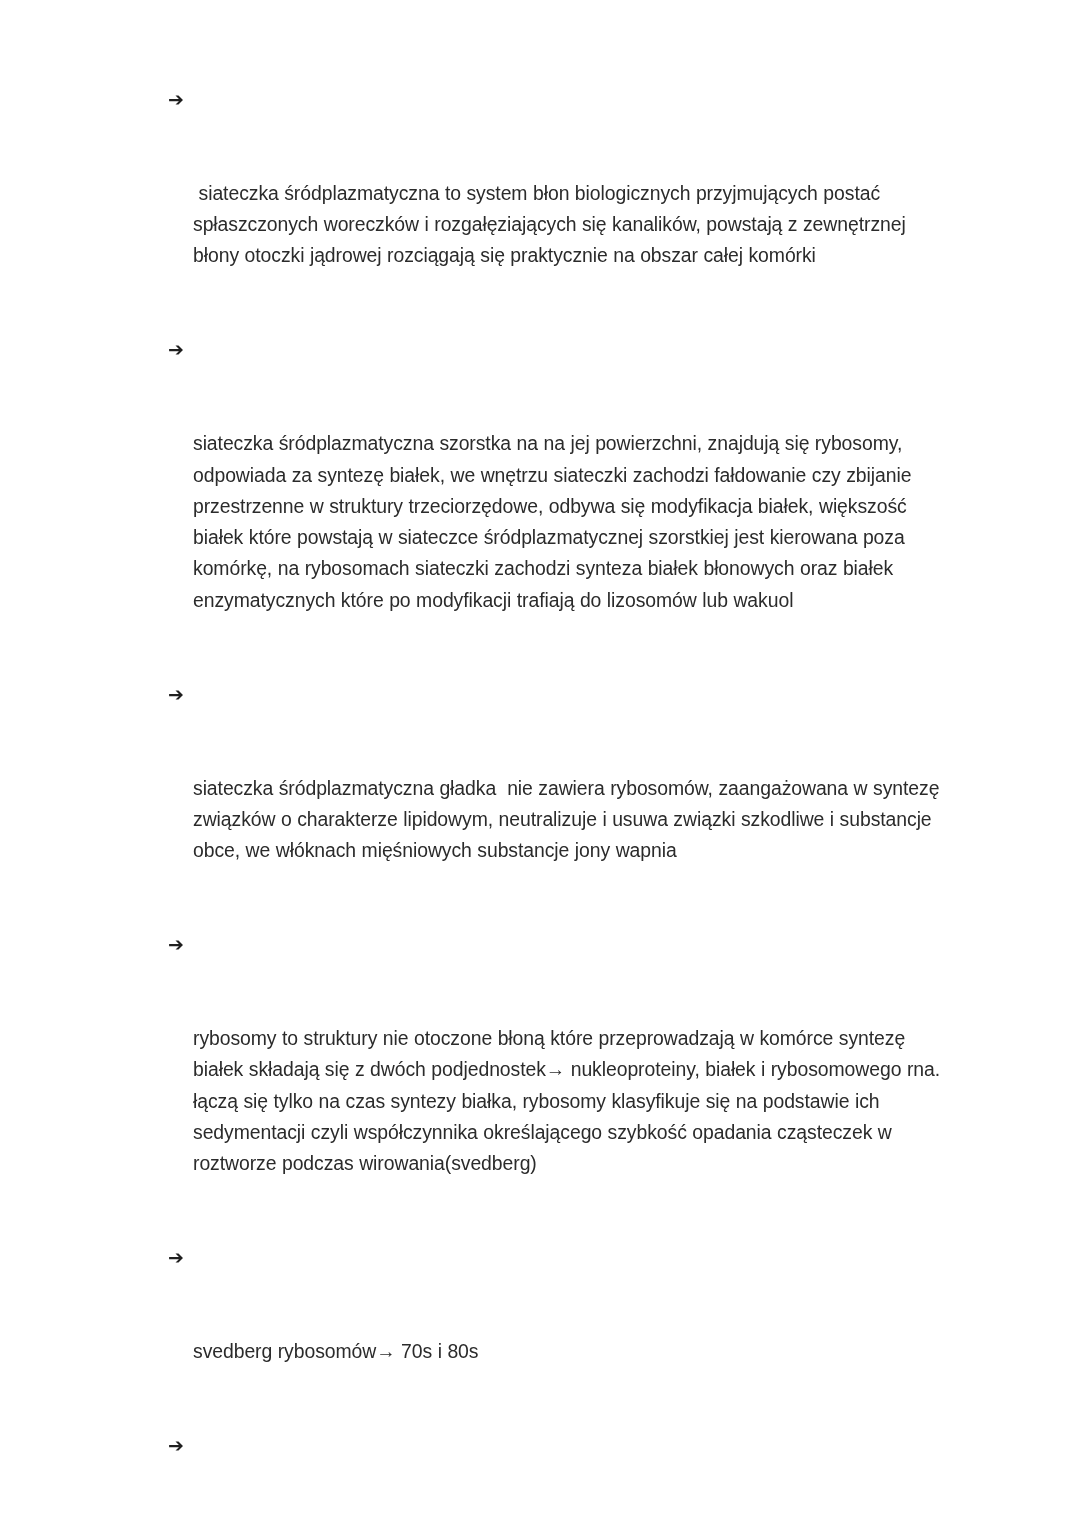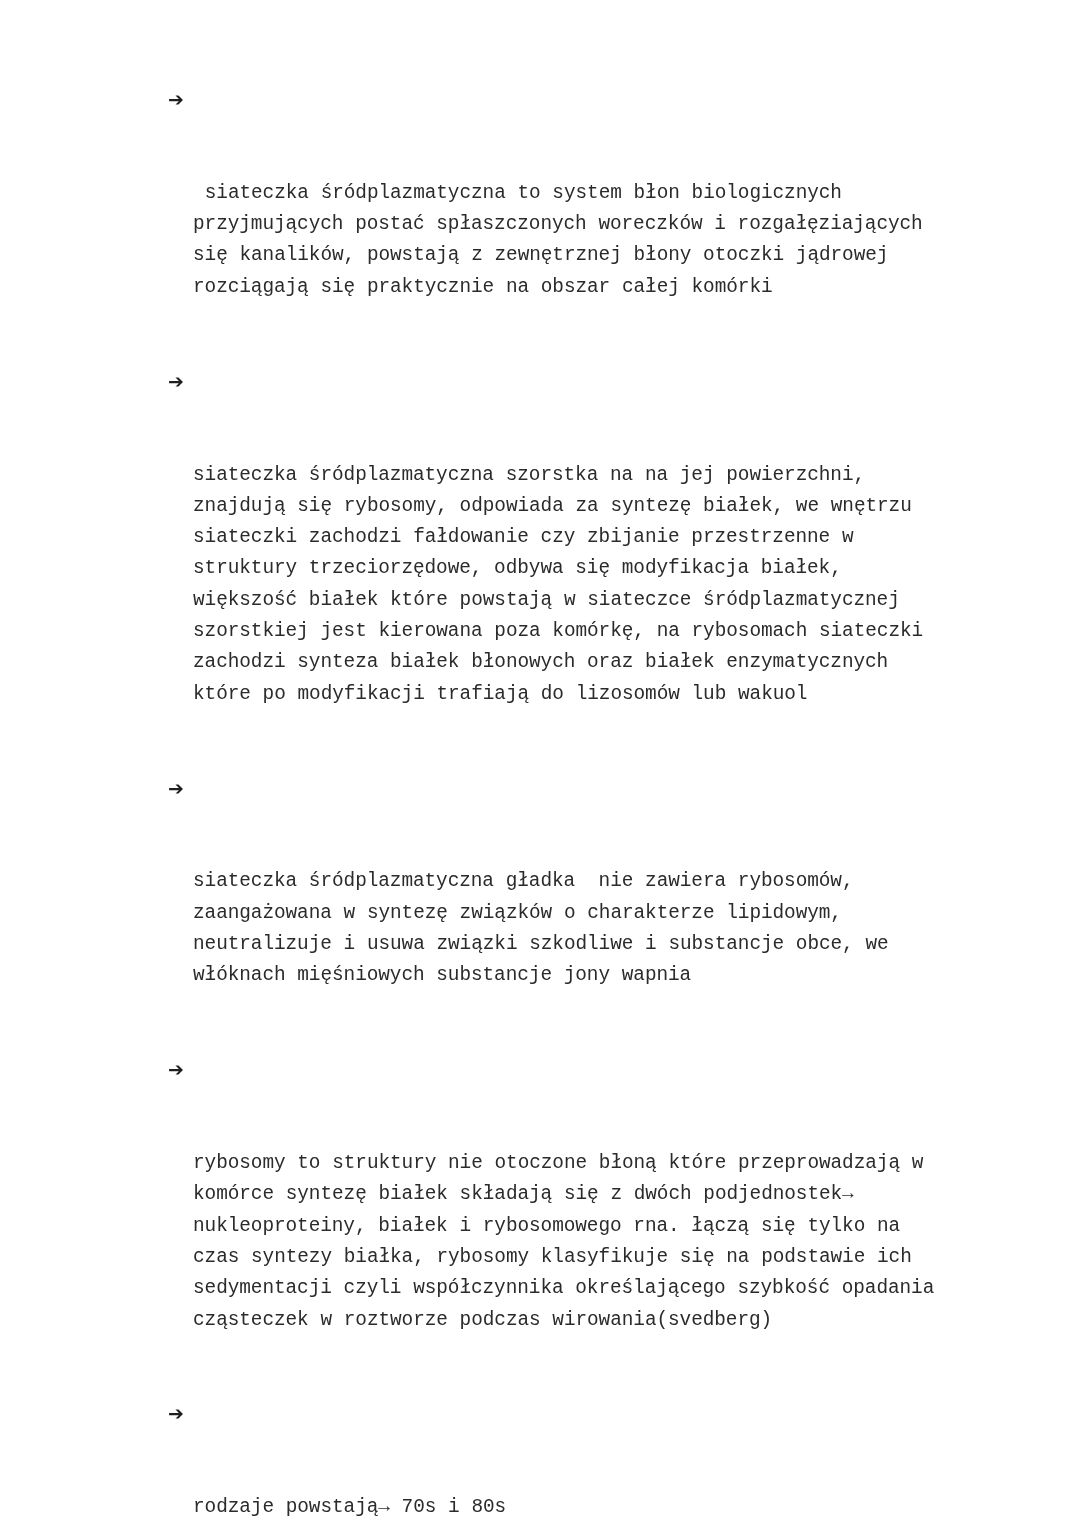--- a/index.html
+++ b/index.html
@@ -47,21 +47,20 @@
     width: 22px;
     font-size: 19px;
     line-height: 31.3px;
     font-weight: bold;
     color: #1f1f1f;
     font-family: "DejaVu Sans", "Liberation Sans", sans-serif;
     text-align: left;
   }
   .note-text {
     display: block;
-    font-family: Liberation Mono, monospace;
   }
 </style>
 </head>
 <body>
 
 <div class="page">
   <ul class="notes-list">
 
     <li class="note-item">
       <span class="note-bullet">➔</span>
@@ -78,21 +77,21 @@
       <span class="note-text">siateczka śródplazmatyczna gładka  nie zawiera rybosomów, zaangażowana w syntezę związków o charakterze lipidowym, neutralizuje i usuwa związki szkodliwe i substancje obce, we włóknach mięśniowych substancje jony wapnia</span>
     </li>
 
     <li class="note-item">
       <span class="note-bullet">➔</span>
       <span class="note-text">rybosomy to struktury nie otoczone błoną które przeprowadzają w komórce syntezę białek składają się z dwóch podjednostek→ nukleoproteiny, białek i rybosomowego rna. łączą się tylko na czas syntezy białka, rybosomy klasyfikuje się na podstawie ich sedymentacji czyli współczynnika określającego szybkość opadania cząsteczek w roztworze podczas wirowania(svedberg)</span>
     </li>
 
     <li class="note-item">
       <span class="note-bullet">➔</span>
-      <span class="note-text">rodzaje powstają→ 70s i 80s</span>
+      <span class="note-text">svedberg rybosomów→ 70s i 80s</span>
     </li>
 
     <li class="note-item">
       <span class="note-bullet">➔</span>
       <span class="note-text">komórki prokariotyczne→ 70s, znajdują się w wewnątrz mitochondriów i chloroplastów gdzie przeprowadzają syntezę białek kodowanych</span>
     </li>
 
   </ul>
 </div>
 

